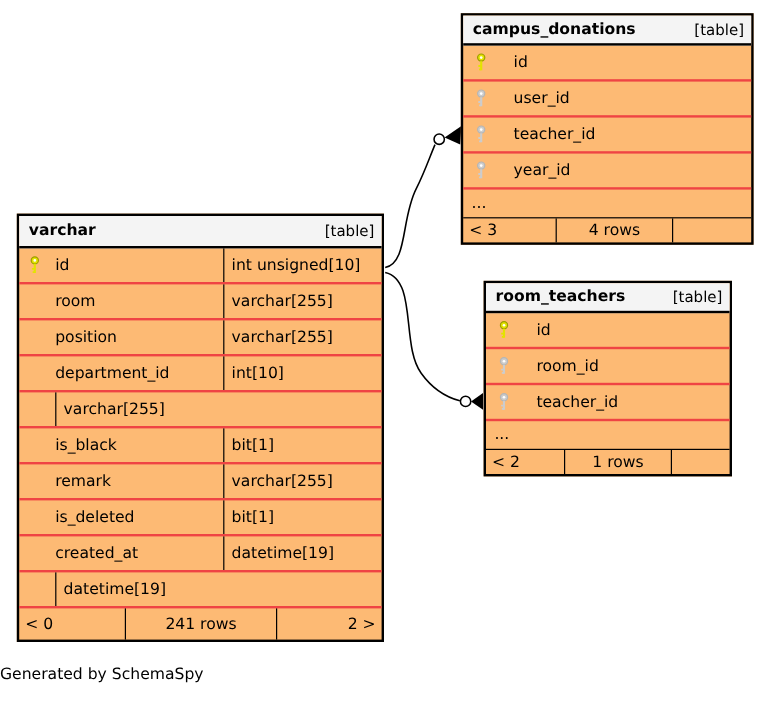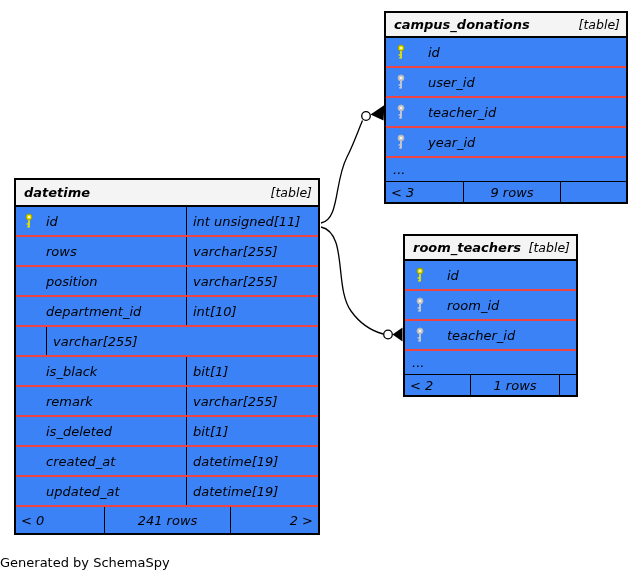--- a/index.html
+++ b/index.html
@@ -2,24 +2,24 @@
 <html><head>
 <meta charset="utf-8">
 <style>
   html,body { margin:0; padding:0; }
   body {
     width:644px; height:584px; background:#ffffff; position:relative; overflow:hidden;
     font-family:"DejaVu Sans","Liberation Sans",sans-serif; color:#000;
   }
   #edges { position:absolute; left:0; top:0; width:644px; height:584px; pointer-events:none; }
 
-  .db-table { position:absolute; background:#3b82f6; border:2px solid #000; box-sizing:border-box;font-style:italic; }
+  .db-table { position:absolute; background:#fdba74; border:2px solid #000; box-sizing:border-box; }
   #table-teachers        { left:14px;  top:178px; width:306px; }
   #table-campus_donations{ left:384px; top:11px;  width:244px; }
-  #table-room_teachers   { left:403px; top:234px; width:175px; }
+  #table-room_teachers   { left:403px; top:234px; width:207px; }
 
   .tbl-header {
     display:flex; justify-content:space-between; align-items:center;
     background:#f4f4f4; border-bottom:2px solid #000;
     padding:0 6px 0 8px; box-sizing:border-box;
   }
   #table-teachers .tbl-header { height:27px; }
   #table-campus_donations .tbl-header, #table-room_teachers .tbl-header { height:25px; }
   .tname { font-weight:bold; font-size:13px; letter-spacing:0; }
   .ttag  { font-size:12.5px; font-weight:normal; }
@@ -59,39 +59,39 @@
   </g>
   <g fill="none" stroke="#000" stroke-width="1.3">
     <path d="M 321 227 C 348 233, 334 288, 351 311 C 361 325, 372 331, 383.2 334"></path>
     <circle cx="388" cy="334.5" r="4.3" fill="#fff"></circle>
     <polygon points="392.5,334.5 402.5,327.5 402.5,341.5" fill="#000" stroke="none"></polygon>
   </g>
 </svg>
 
 <div class="db-table" id="table-teachers">
     <div class="tbl-header">
-      <span class="tname">datetime</span>
+      <span class="tname">varchar</span>
       <span class="ttag">[table]</span>
     </div>
     <div class="col-row">
       <span class="key-slot">
         <svg width="12" height="16" viewBox="0 0 12 16">
           <circle cx="5" cy="4" r="3" fill="#e3e300" stroke="#9c9c00" stroke-width="1"></circle>
           <circle cx="5" cy="4" r="1.1" fill="#ffffff"></circle>
           <line x1="5" y1="7" x2="5" y2="14.5" stroke="#e3e300" stroke-width="1.8"></line>
           <line x1="5" y1="11" x2="2.6" y2="11" stroke="#e3e300" stroke-width="1.5"></line>
           <line x1="5" y1="13.8" x2="3.2" y2="13.8" stroke="#e3e300" stroke-width="1.5"></line>
         </svg>
       </span>
       <span class="name-cell col-name">id</span>
-      <span class="type-cell">int unsigned[11]</span>
-    </div>
-    <div class="col-row">
-      <span class="key-slot"></span>
-      <span class="name-cell col-name">rows</span>
+      <span class="type-cell">int unsigned[10]</span>
+    </div>
+    <div class="col-row">
+      <span class="key-slot"></span>
+      <span class="name-cell col-name">room</span>
       <span class="type-cell">varchar[255]</span>
     </div>
     <div class="col-row">
       <span class="key-slot"></span>
       <span class="name-cell col-name">position</span>
       <span class="type-cell">varchar[255]</span>
     </div>
     <div class="col-row">
       <span class="key-slot"></span>
       <span class="name-cell col-name">department_id</span>
@@ -116,21 +116,20 @@
       <span class="name-cell col-name">is_deleted</span>
       <span class="type-cell">bit[1]</span>
     </div>
     <div class="col-row">
       <span class="key-slot"></span>
       <span class="name-cell col-name">created_at</span>
       <span class="type-cell">datetime[19]</span>
     </div>
     <div class="col-row">
       <span class="key-slot"></span>
-      <span class="name-cell col-name">updated_at</span>
       <span class="type-cell">datetime[19]</span>
     </div>
     <div class="tbl-footer">
       <span class="f-cell f-left">&lt; 0</span>
       <span class="f-cell f-center">241 rows</span>
       <span class="f-cell f-right">2 &gt;</span>
     </div>
   </div>
 <div class="db-table wide-indent" id="table-campus_donations">
     <div class="tbl-header">
@@ -181,21 +180,21 @@
           <line x1="5" y1="7" x2="5" y2="14.5" stroke="#cccccc" stroke-width="1.8"></line>
           <line x1="5" y1="11" x2="2.6" y2="11" stroke="#cccccc" stroke-width="1.5"></line>
           <line x1="5" y1="13.8" x2="3.2" y2="13.8" stroke="#cccccc" stroke-width="1.5"></line>
         </svg>
       </span>
       <span class="col-name">year_id</span>
     </div>
     <div class="ellipsis-row">...</div>
     <div class="tbl-footer">
       <span class="f-cell f-left">&lt; 3</span>
-      <span class="f-cell f-center">9 rows</span>
+      <span class="f-cell f-center">4 rows</span>
       <span class="f-cell f-right"></span>
     </div>
   </div>
 <div class="db-table wide-indent" id="table-room_teachers">
     <div class="tbl-header">
       <span class="tname">room_teachers</span>
       <span class="ttag">[table]</span>
     </div>
     <div class="col-row">
       <span class="key-slot">

